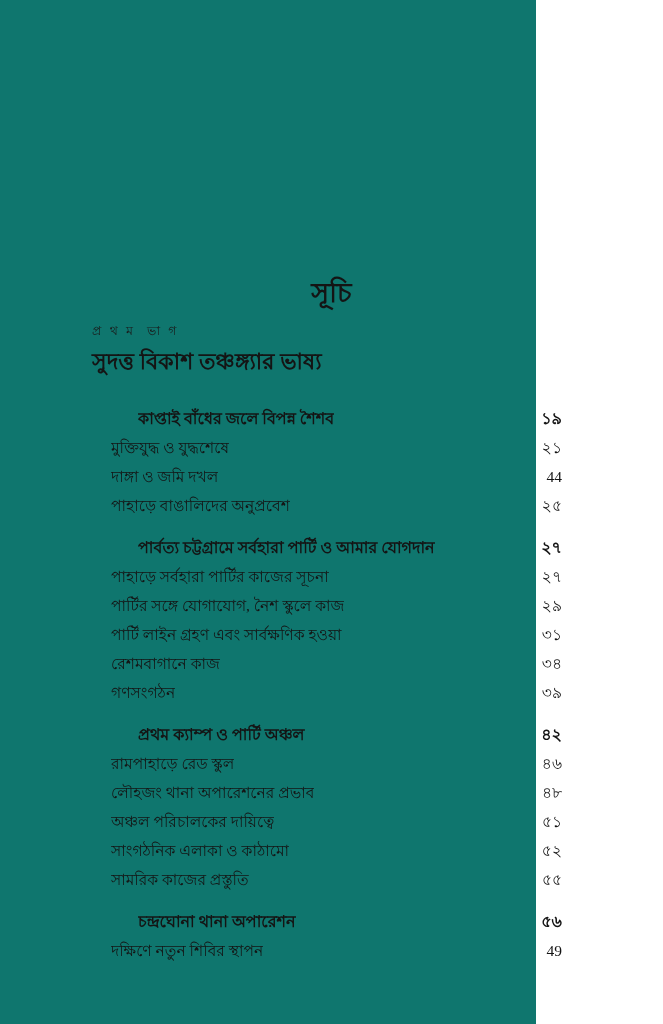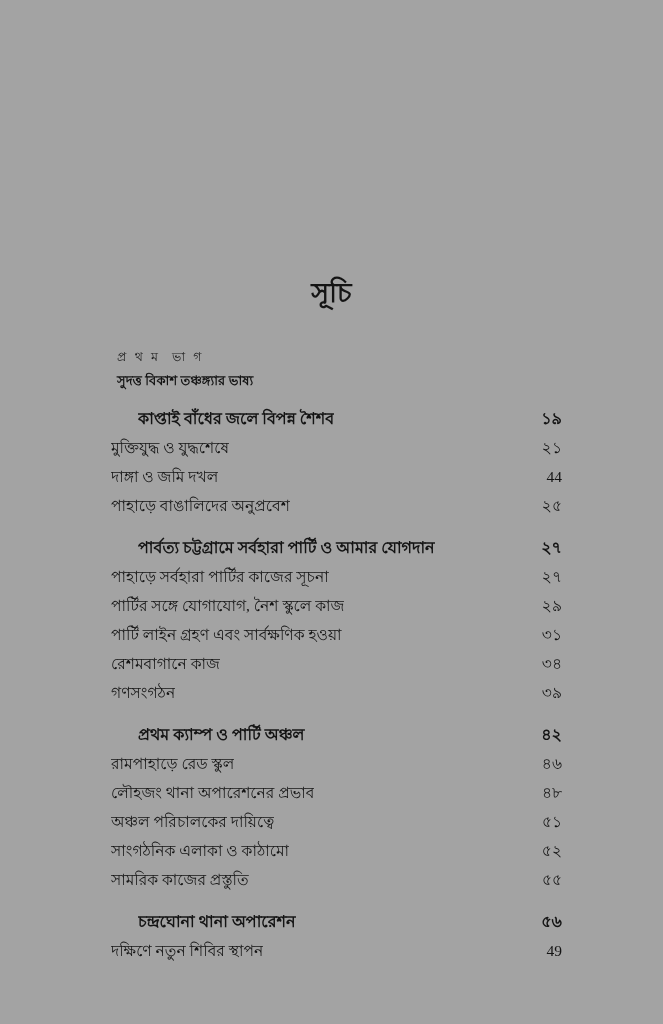--- a/index.html
+++ b/index.html
@@ -13,56 +13,55 @@
     position: relative;
     font-family: "Liberation Serif", "DejaVu Serif", serif;
     color: #141414;
     overflow: hidden;
   }
 
   .page {
     position: absolute;
     left: 0;
     top: 0;
-    width: 663px;
+    width: 536px;
     height: 1024px;
-    background: #a3a3a3;
+    background: #0f766e;
   }
 
   
   .toc-title {
     position: absolute;
     left: 0;
     top: 279px;
     width: 663px;
     text-align: center;
     font-size: 27px;
     font-weight: 700;
     line-height: 1.1;
     letter-spacing: 0.2px;
   }
 
   
   .part-block {
     position: absolute;
     left: 92px;
-    top: 348px;
+    top: 322px;
     width: 470px;
-    margin-left: 25px;
   }
   .part-kicker {
     font-size: 12.5px;
     font-weight: 400;
     letter-spacing: 2.6px;
     line-height: 1.5;
     color: #1a1a1a;
     white-space: pre;
   }
   .part-title {
-    font-size: 13px;
+    font-size: 22px;
     font-weight: 700;
     line-height: 1.5;
     margin-top: 4px;
     letter-spacing: 0.1px;
   }
 
   
   .toc-list {
     position: absolute;
     left: 92px;

